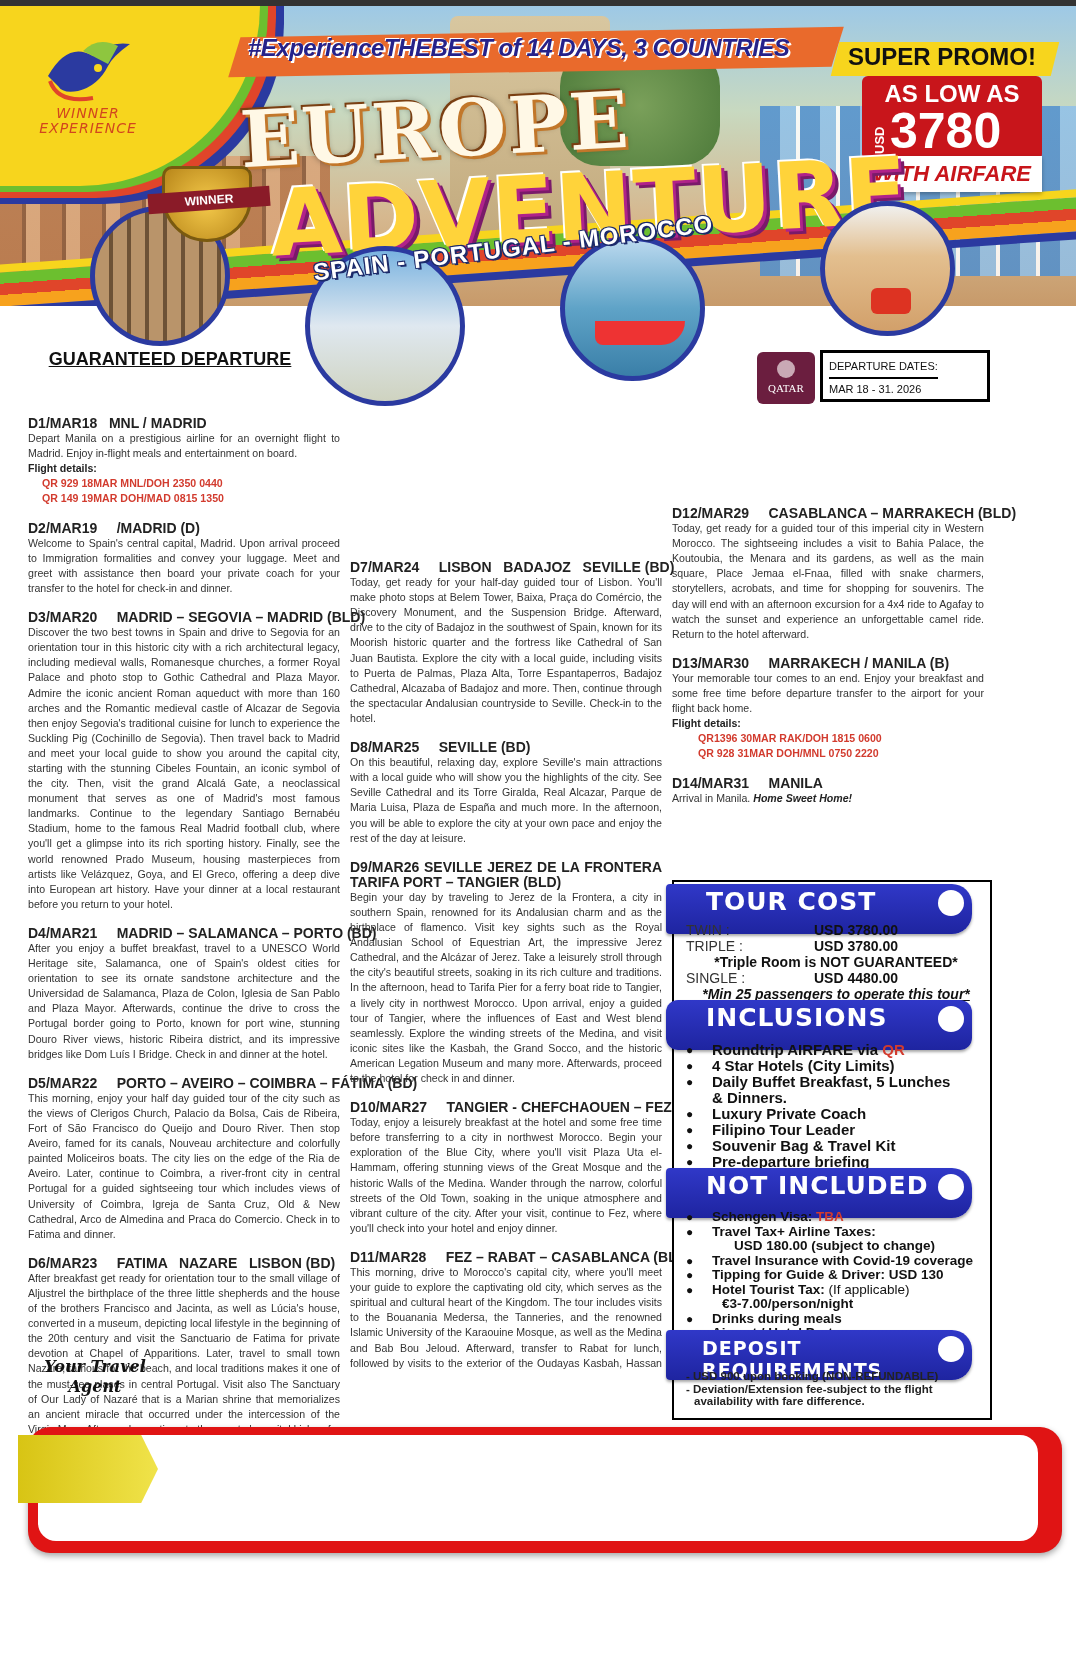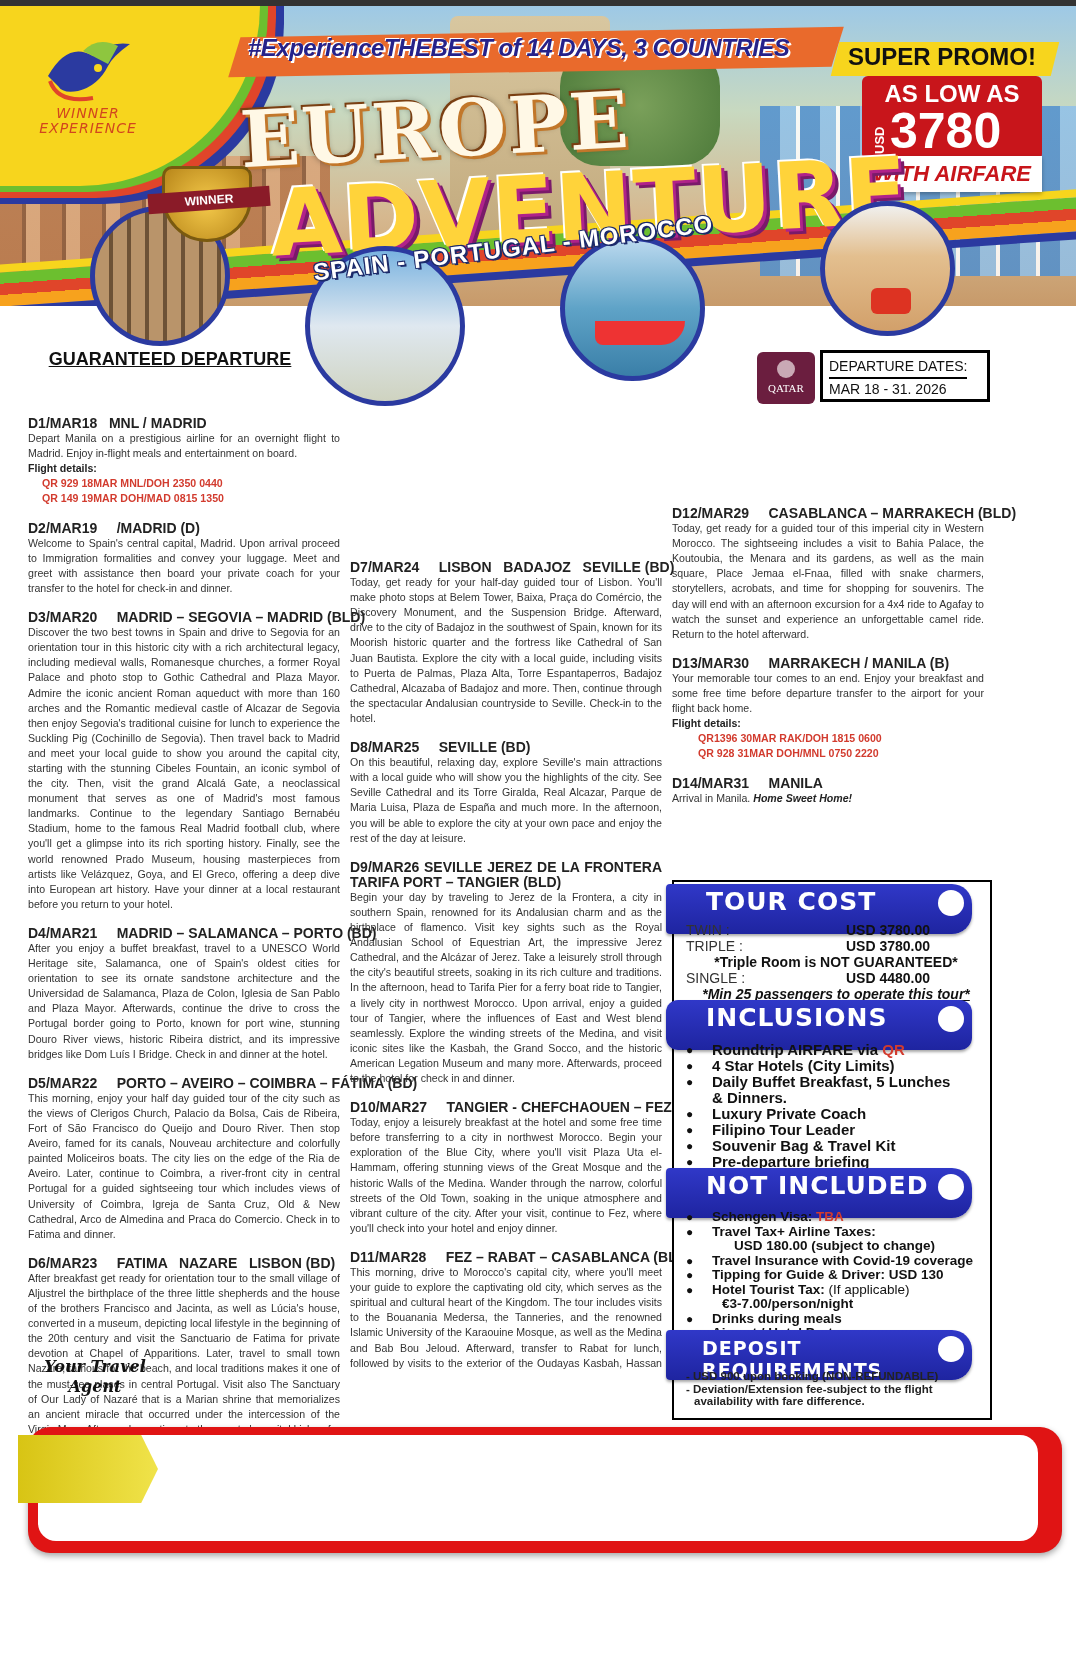--- a/index.html
+++ b/index.html
@@ -109,21 +109,21 @@
     position: absolute; left: 30px; top: 346px; width: 280px; text-align: center;
     font-size: 18px; font-weight: bold; color: #111; line-height: 26px; text-decoration: underline;
   }
   .qatar {
     position: absolute; left: 757px; top: 352px; width: 58px; height: 52px; background: #6b1e3f;
     border-radius: 6px; color: #fff; text-align: center; font-family: "Liberation Serif", serif; font-size: 11px; padding-top: 30px;
   }
   .qatar-icon { position: absolute; left: 20px; top: 8px; width: 18px; height: 18px; border-radius: 50%; background: #c9a9b5; }
   .departure {
     position: absolute; left: 820px; top: 350px; width: 170px; height: 52px; border: 3px solid #000;
-    padding: 3px 6px; font-size: 14px; line-height: 21px; color: #111;
+    padding: 3px 6px; font-size: 11px; line-height: 21px; color: #111;
   }
   .departure .lbl { border-bottom: 2px solid #000; display: inline-block; }
 
   
   .col { position: absolute; top: 416px; font-size: 10.6px; line-height: 15.1px; color: #333; text-align: justify; }
   .col1 { left: 28px; width: 312px; }
   .col2 { left: 350px; width: 312px; }
   .col3 { left: 672px; width: 312px; }
   .day { margin-bottom: 14px; }
   .day-head { font-weight: bold; color: #222; font-size: 14px; white-space: pre; }
@@ -140,21 +140,21 @@
   }
   .band {
     position: absolute; left: -8px; width: 306px; height: 50px;
     background: linear-gradient(180deg, #3038c8 0%, #1e24a0 100%); border-radius: 4px 20px 20px 4px;
     box-shadow: 0 2px 3px rgba(0,0,0,.35);
   }
   .band-title { position: absolute; left: 40px; top: 3px; font-family: "DejaVu Sans", sans-serif; font-weight: bold; font-size: 25px; color: #fff; letter-spacing: 1px; }
   .band-title.sm { font-size: 19px; top: 7px; left: 36px; }
   .band-dot { position: absolute; right: 8px; top: 6px; width: 26px; height: 26px; border-radius: 50%; background: #fff; }
   .cost { position: absolute; left: 12px; top: 40px; width: 300px; font-size: 14px; line-height: 16px; }
-  .cost-row { display: flex; gap: 32px; }
+  .cost-row { display: flex; }
   .cost-row .k { width: 128px; color: #333; }
   .cost-row .v { font-weight: bold; color: #111; }
   .cost-note { font-weight: bold; color: #111; text-align: center; }
   .cost-min { font-weight: bold; color: #111; text-decoration: underline; font-style: italic; text-align: center; }
   .list { position: absolute; left: 12px; width: 300px; font-size: 15px; font-weight: bold; line-height: 16px; color: #111; }
   .list .li { display: flex; }
   .list .li .bul { width: 26px; font-size: 12px; }
   .list .sub { padding-left: 26px; }
   .list.sm { font-size: 13.5px; line-height: 14.5px; }
   .red { color: #d23b2e; }

